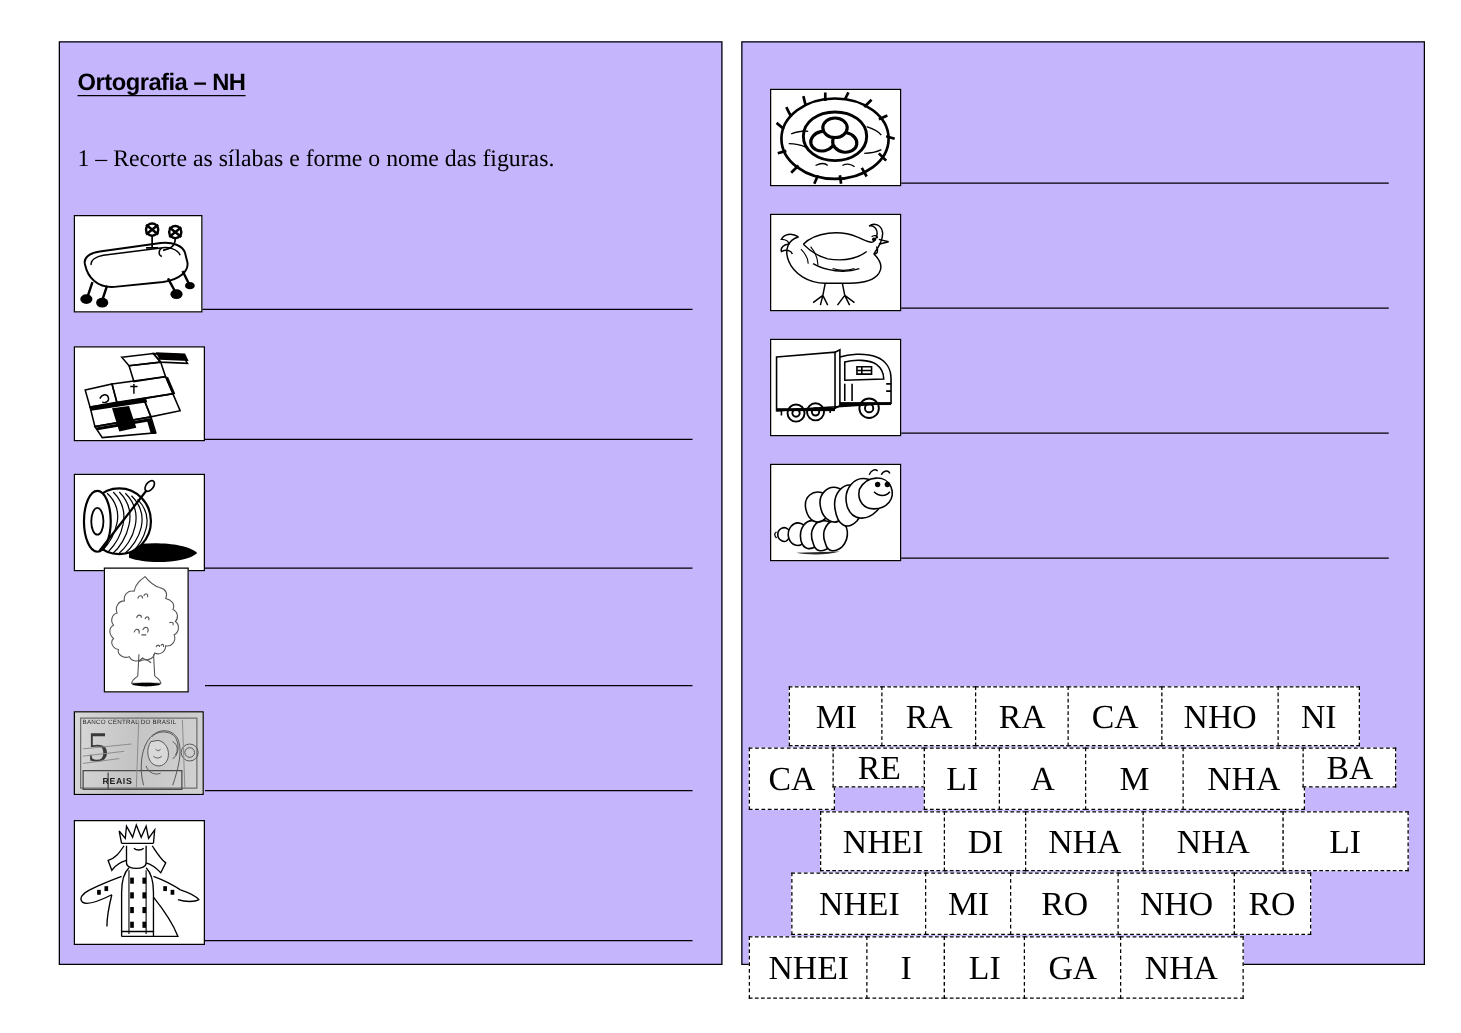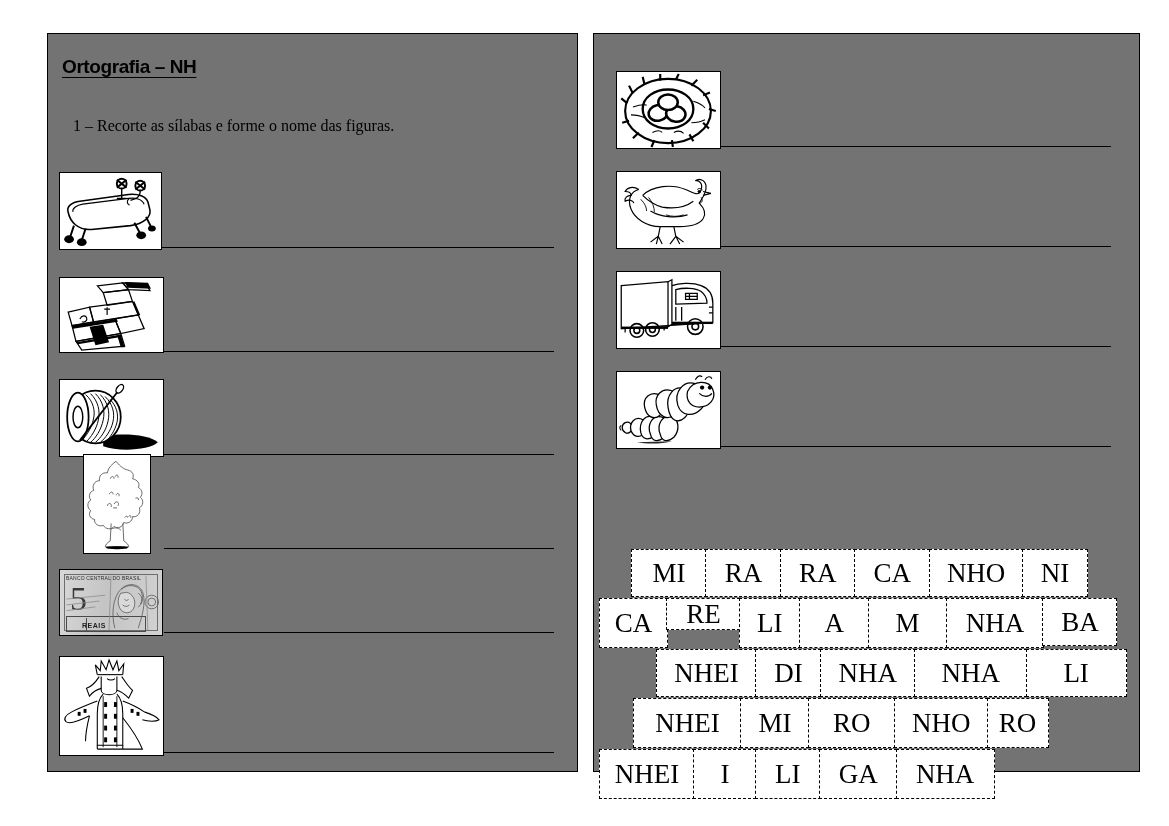--- a/index.html
+++ b/index.html
@@ -17,21 +17,21 @@
   }
   .page {
     position: absolute;
     inset: 0;
   }
 
   
   .panel {
     position: absolute;
     border: 1.5px solid #000;
-    background: #737373;
+    background: #c4b5fd;
     box-sizing: border-box;
     text-align: center;
   }
   #panel-left  { left: 47px;  top: 33px; width: 531px; height: 739px; }
   #panel-right { left: 593px; top: 33px; width: 547px; height: 739px; }
 
   
   .worksheet-title {
     position: absolute;
     left: 14px;
@@ -39,23 +39,23 @@
     font-family: "Liberation Sans", sans-serif;
     font-weight: bold;
     font-size: 19px;
     letter-spacing: -0.4px;
     text-decoration: underline;
     text-underline-offset: 4px;
     white-space: nowrap;
   }
   .worksheet-instruction {
     position: absolute;
-    left: 25px;
+    left: 14px;
     top: 83px;
-    font-size: 16px;
+    font-size: 19px;
     white-space: nowrap;
   }
 
   
   .pic-row { position: absolute; }
   .pic-box {
     position: absolute;
     border: 1.5px solid #000;
     background: #fff;
     box-sizing: border-box;
@@ -441,21 +441,21 @@
           <div class="syl-cell" style="width: 95px; height: 48px;">NHO</div>
           <div class="syl-cell" style="width: 66px; height: 48px;">NI</div>
         </div>
       <div class="syl-row" style="left: 5px; top: 49px; height: 50px;">
           <div class="syl-cell" style="width: 69px; height: 50px;">CA</div>
           <div class="syl-cell" style="width: 74px; height: 32px;">RE</div>
           <div class="syl-cell" style="width: 62px; height: 50px;">LI</div>
           <div class="syl-cell" style="width: 70px; height: 50px;">A</div>
           <div class="syl-cell" style="width: 80px; height: 50px;">M</div>
           <div class="syl-cell" style="width: 98px; height: 50px;">NHA</div>
-          <div class="syl-cell" style="width: 75px; height: 48px;">BA</div>
+          <div class="syl-cell" style="width: 75px; height: 32px;">BA</div>
         </div>
       <div class="syl-row" style="left: 62px; top: 100px; height: 48px;">
           <div class="syl-cell" style="width: 101px; height: 48px;">NHEI</div>
           <div class="syl-cell" style="width: 66px; height: 48px;">DI</div>
           <div class="syl-cell" style="width: 96px; height: 48px;">NHA</div>
           <div class="syl-cell" style="width: 113px; height: 48px;">NHA</div>
           <div class="syl-cell" style="width: 101px; height: 48px;">LI</div>
         </div>
       <div class="syl-row" style="left: 39px; top: 149px; height: 50px;">
           <div class="syl-cell" style="width: 109px; height: 50px;">NHEI</div>

